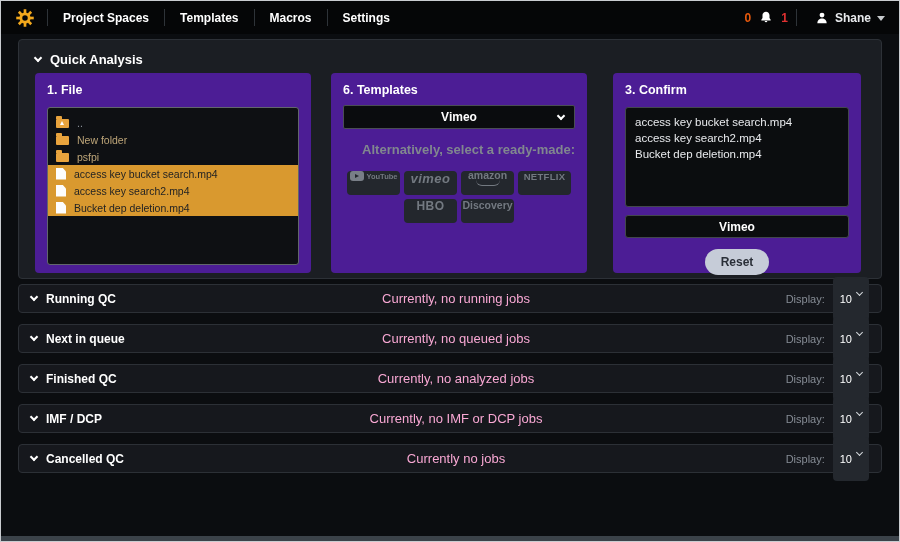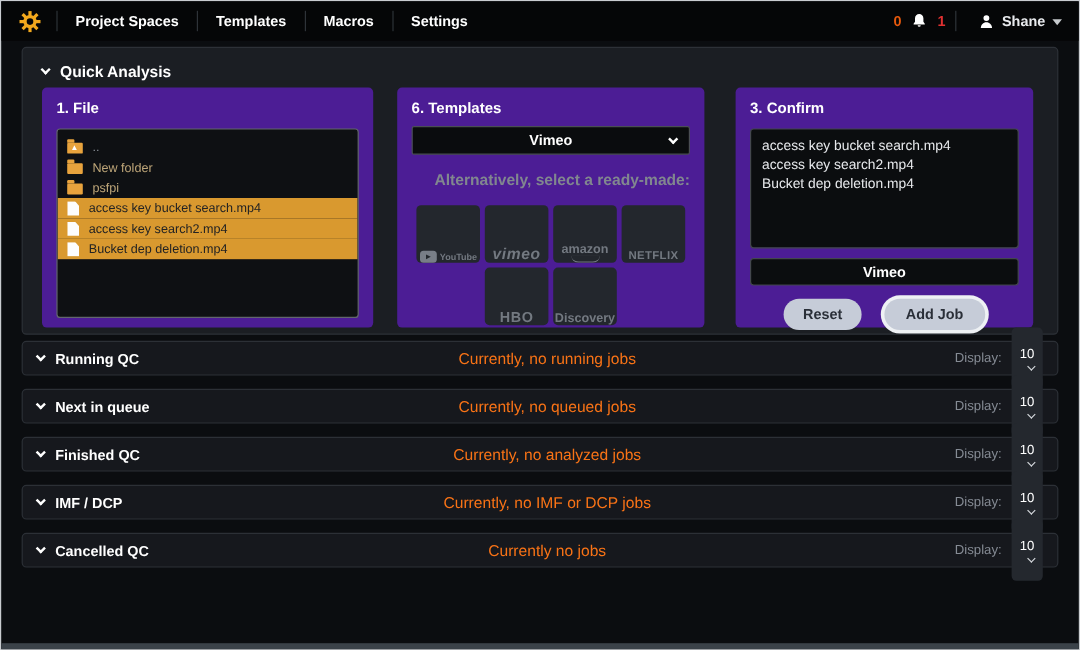--- a/index.html
+++ b/index.html
@@ -50,21 +50,21 @@
   .icon-folder.up::after { content:""; position:absolute; left:4px; top:2px; border-left:2.5px solid transparent; border-right:2.5px solid transparent; border-bottom:4.5px solid #fff; }
   .icon-file { width:10px; height:12px; background:#fdfdfd; clip-path:polygon(0 0,64% 0,100% 34%,100% 100%,0 100%); flex:0 0 auto; }
 
   
   .tpl-select { margin-top:6px; height:24px; background:#0a0c0e; border:1px solid #4a4e54; border-radius:2px; display:flex; align-items:center; justify-content:center; position:relative; cursor:pointer; }
   .tpl-select-value { color:#fff; font-size:12px; font-weight:700; }
   .tpl-select .chev { position:absolute; right:10px; width:6px; height:6px; border-width:2.2px; }
   .tpl-alt { margin:13px 0 14px; text-align:right; color:#81878f; font-size:13px; font-weight:600; }
   .brand-grid { display:flex; flex-direction:column; gap:4px; align-items:center; }
   .brand-row { display:flex; gap:4px; justify-content:center; }
-  .brand-btn { width:53px; height:48px; background:#23272d; border:none; border-radius:4px; display:flex; flex-direction:column; align-items:center; justify-content:flex-end; color:#737981; cursor:pointer; font-family:"Liberation Sans", sans-serif; }
+  .brand-btn { width:53px; height:24px; background:#23272d; border:none; border-radius:4px; display:flex; flex-direction:column; align-items:center; justify-content:flex-start; color:#737981; cursor:pointer; font-family:"Liberation Sans", sans-serif; }
   .b-yt { display:flex; align-items:center; gap:3px; }
   .yt-play { position:relative; width:14px; height:10px; background:#787e87; border-radius:3px; }
   .yt-play::after { content:""; position:absolute; left:5px; top:2.5px; border-top:2.5px solid transparent; border-bottom:2.5px solid transparent; border-left:4px solid #23272d; }
   .yt-text { font-size:7.5px; font-weight:700; }
   .b-vimeo { font-style:italic; font-size:13px; font-weight:700; letter-spacing:.5px; }
   .b-amazon { font-size:10.5px; font-weight:700; line-height:9px; }
   .amazon-smile { width:24px; height:6px; border-bottom:1.8px solid #737981; border-radius:0 0 12px 12px; margin:0 auto; }
   .b-netflix { font-size:9.5px; font-weight:800; letter-spacing:.3px; }
   .b-hbo { font-size:12px; font-weight:800; letter-spacing:.5px; }
   .b-disc { font-size:10.5px; font-weight:700; }
@@ -75,24 +75,24 @@
   .confirm-tpl { margin-top:8px; height:23px; background:#0b0d0f; border:1px solid #43474d; border-radius:3px; display:flex; align-items:center; justify-content:center; color:#fff; font-size:12px; font-weight:700; }
   .confirm-actions { margin-top:11px; display:flex; justify-content:center; gap:19px; }
   .btn-pill { border:none; border-radius:14px; background:#c6ccd8; color:#2a2f38; font-size:12px; font-weight:700; padding:6px 16px; cursor:pointer; font-family:"Liberation Sans", sans-serif; }
   .btn-pill.ring { box-shadow:0 0 0 3px #eef1f4; padding:6px 18px; }
 
   
   .section-card { position:relative; height:29px; margin:11px 17px 0; background:#16181d; border:1px solid #2c3036; border-radius:4px; display:flex; align-items:center; padding:0 12px; }
   .section-card.first { margin-top:5px; }
   .sec-left { display:flex; align-items:center; gap:9px; cursor:pointer; }
   .sec-title { color:#fff; font-size:12px; font-weight:700; white-space:nowrap; }
-  .sec-empty { position:absolute; left:12px; right:0; text-align:center; color:#f97316; font-size:13px; pointer-events:none; }
+  .sec-empty { position:absolute; left:12px; right:0; text-align:center; color:#f9a8d4; font-size:13px; pointer-events:none; }
   .sec-right { margin-left:auto; display:flex; align-items:center; gap:8px; }
   .sec-display { color:#868c95; font-size:11px; }
-  .mini-select { display:flex; align-items:flex-end; gap:5px; background:#24282e; border-radius:4px; padding:16px 7px; cursor:pointer;flex-direction:column; }
+  .mini-select { display:flex; align-items:flex-start; gap:5px; background:#24282e; border-radius:4px; padding:16px 7px; cursor:pointer; }
   .mini-select-value { color:#fff; font-size:11px; }
 
   .bottom-strip { position:absolute; left:0; right:0; bottom:0; height:5px; background:#3b4249; }
 </style>
 </head>
 <body>
 
 <div class="page">
 
   <div class="navbar">
@@ -219,21 +219,20 @@
         <div class="panel panel-confirm">
           <div class="panel-title">3. Confirm</div>
           <div class="confirm-box">
             <div class="confirm-line">access key bucket search.mp4</div>
             <div class="confirm-line">access key search2.mp4</div>
             <div class="confirm-line">Bucket dep deletion.mp4</div>
           </div>
           <div class="confirm-tpl">Vimeo</div>
           <div class="confirm-actions">
             <button class="btn-pill">Reset</button>
-            <button class="btn-pill ring">Add Job</button>
           </div>
         </div>
       </div>
     </div>
   </div>
 
   <div class="section-card first">
     <span class="sec-empty">Currently, no running jobs</span>
     <div class="sec-left">
       <span class="chev"></span>

